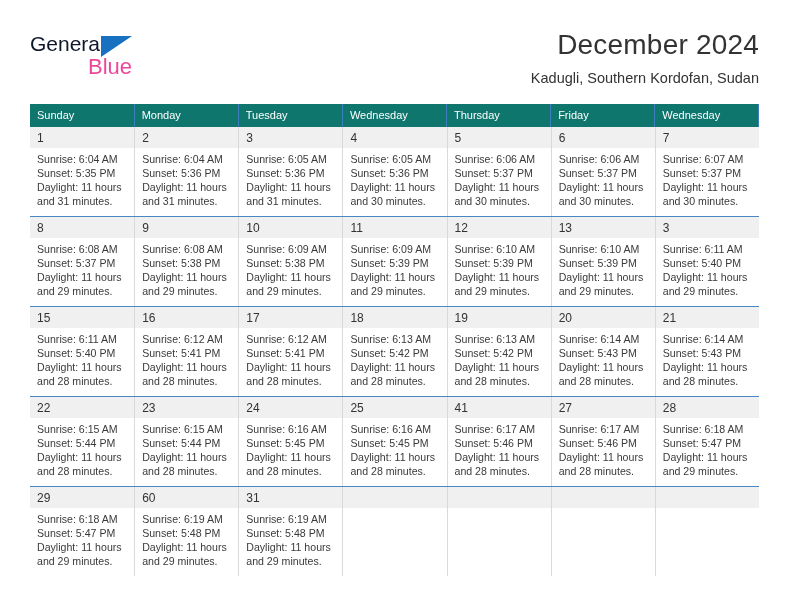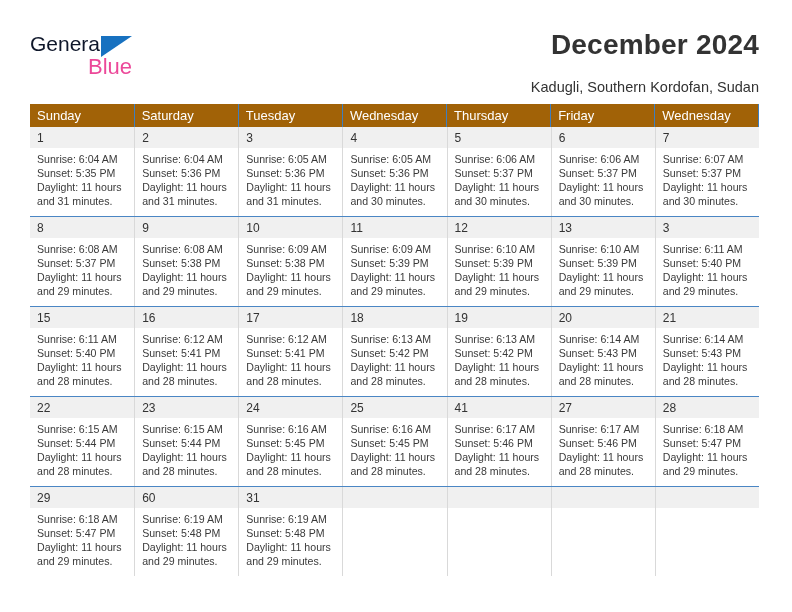--- a/index.html
+++ b/index.html
@@ -67,46 +67,46 @@
   }
 
   .title-block {
     position: absolute;
     right: 0;
     top: 0;
     text-align: right;
   }
   .cal-title {
     font-size: 28px;
-    font-weight: bold;
+    font-weight: normal;
     color: #333333;
     line-height: 34px;
     letter-spacing: 0.2px;
   }
   .cal-subtitle {
-    margin-top: 16px;
+    margin-top: 7px;
     font-size: 14.5px;
     color: #333333;
     line-height: 18px;
   }
 
   
   .calendar {
     position: absolute;
     left: 30px;
     top: 104px;
     width: 729px;
     border-collapse: collapse;
     table-layout: fixed;
   }
   .calendar th {
-    background: #a16207;
+    background: #0f766e;
     color: #ffffff;
     font-weight: normal;
-    font-size: 13px;
+    font-size: 11px;
     text-align: left;
     padding: 5px 0 5px 7px;
     height: 11px;
     line-height: 13px;
     border-right: 1px solid #3d7ebf;
   }
   .calendar col {
     width: 104.14px;
   }
 
@@ -180,21 +180,21 @@
         <col>
         <col>
         <col>
         <col>
         <col>
         <col>
     </colgroup>
     <thead>
       <tr>
         <th>Sunday</th>
-        <th>Saturday</th>
+        <th>Monday</th>
         <th>Tuesday</th>
         <th>Wednesday</th>
         <th>Thursday</th>
         <th>Friday</th>
         <th>Wednesday</th>
       </tr>
     </thead>
     <tbody>
         <tr class="week-row first">
           <td>

